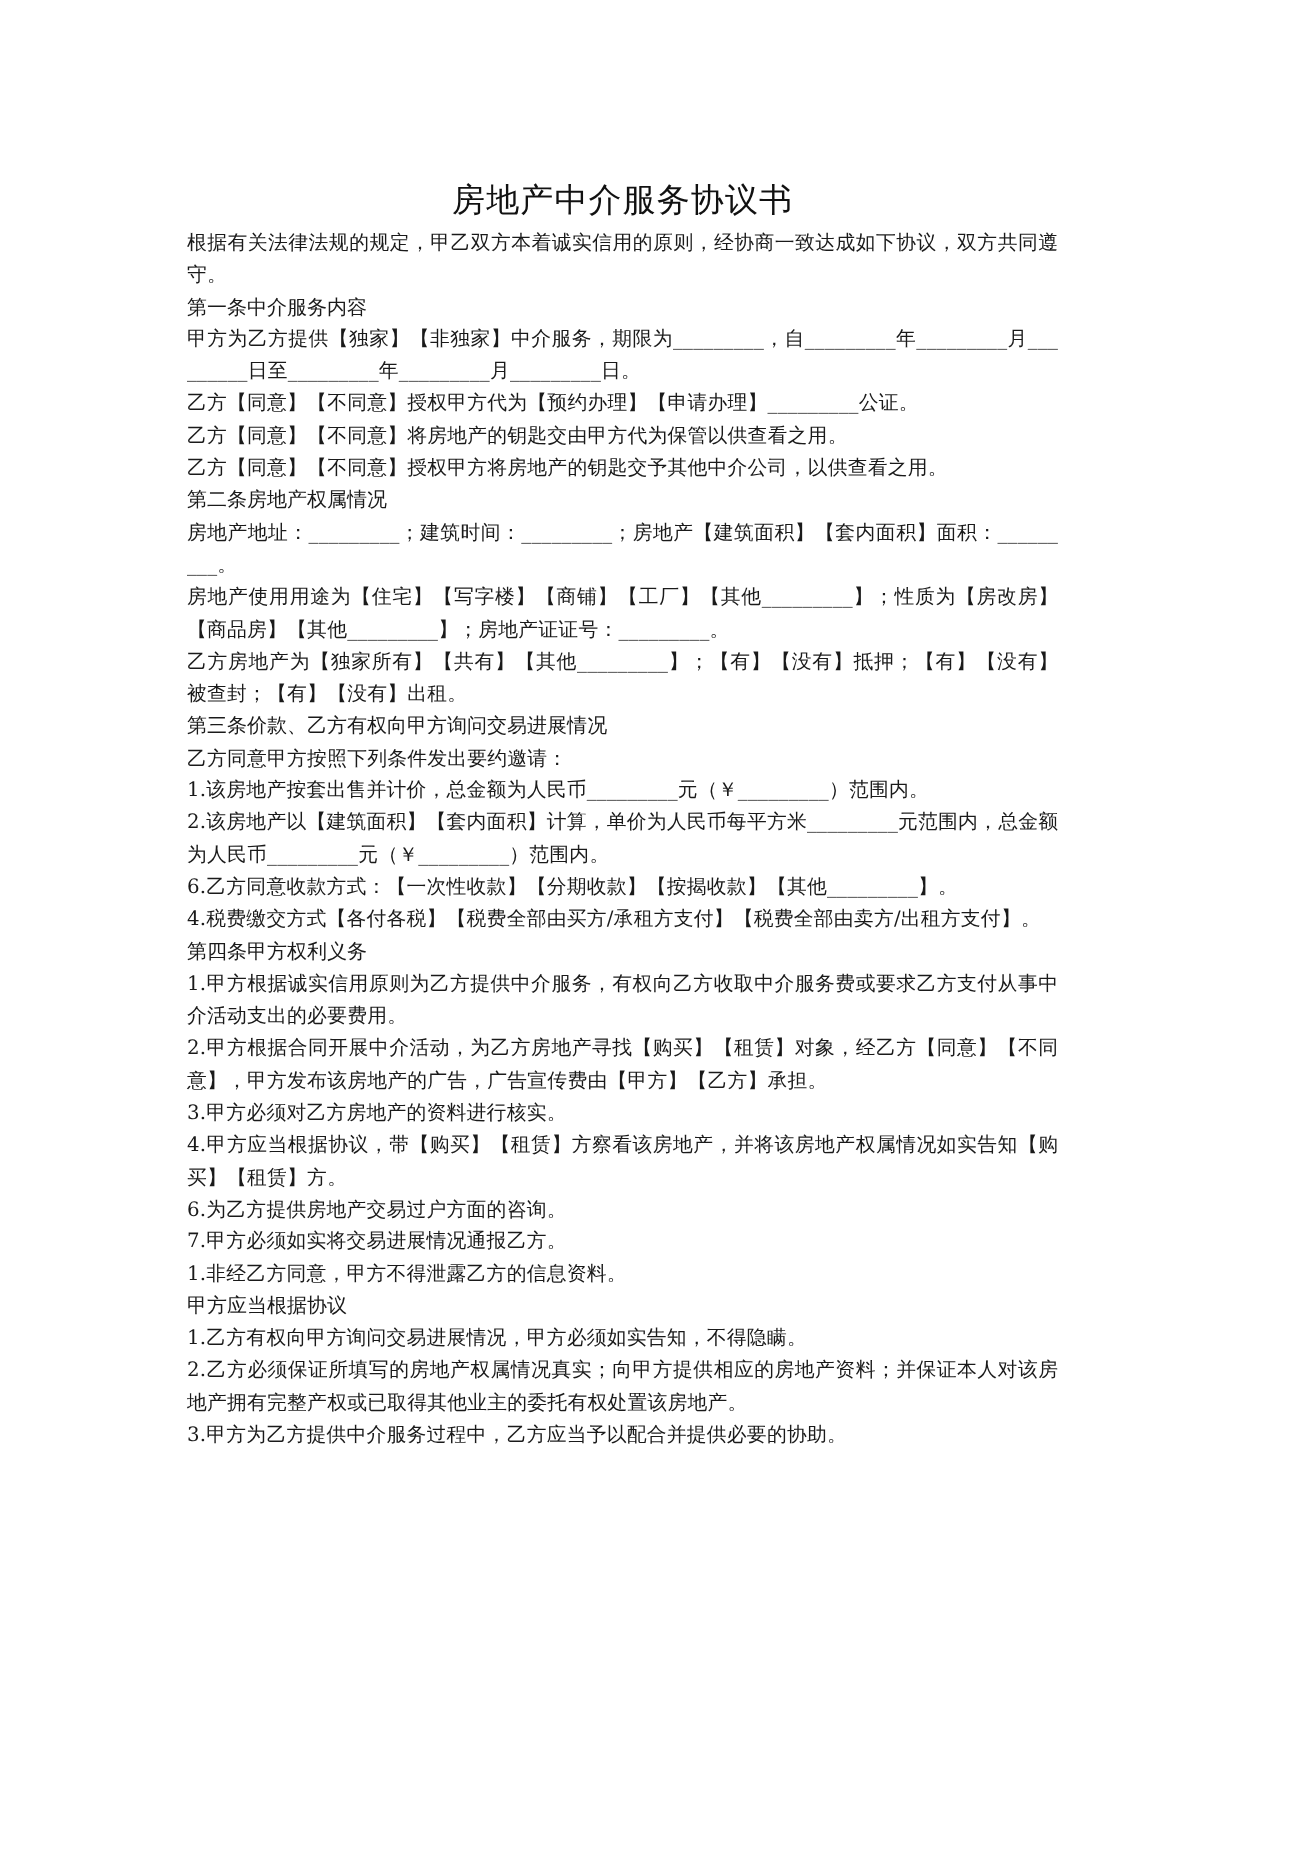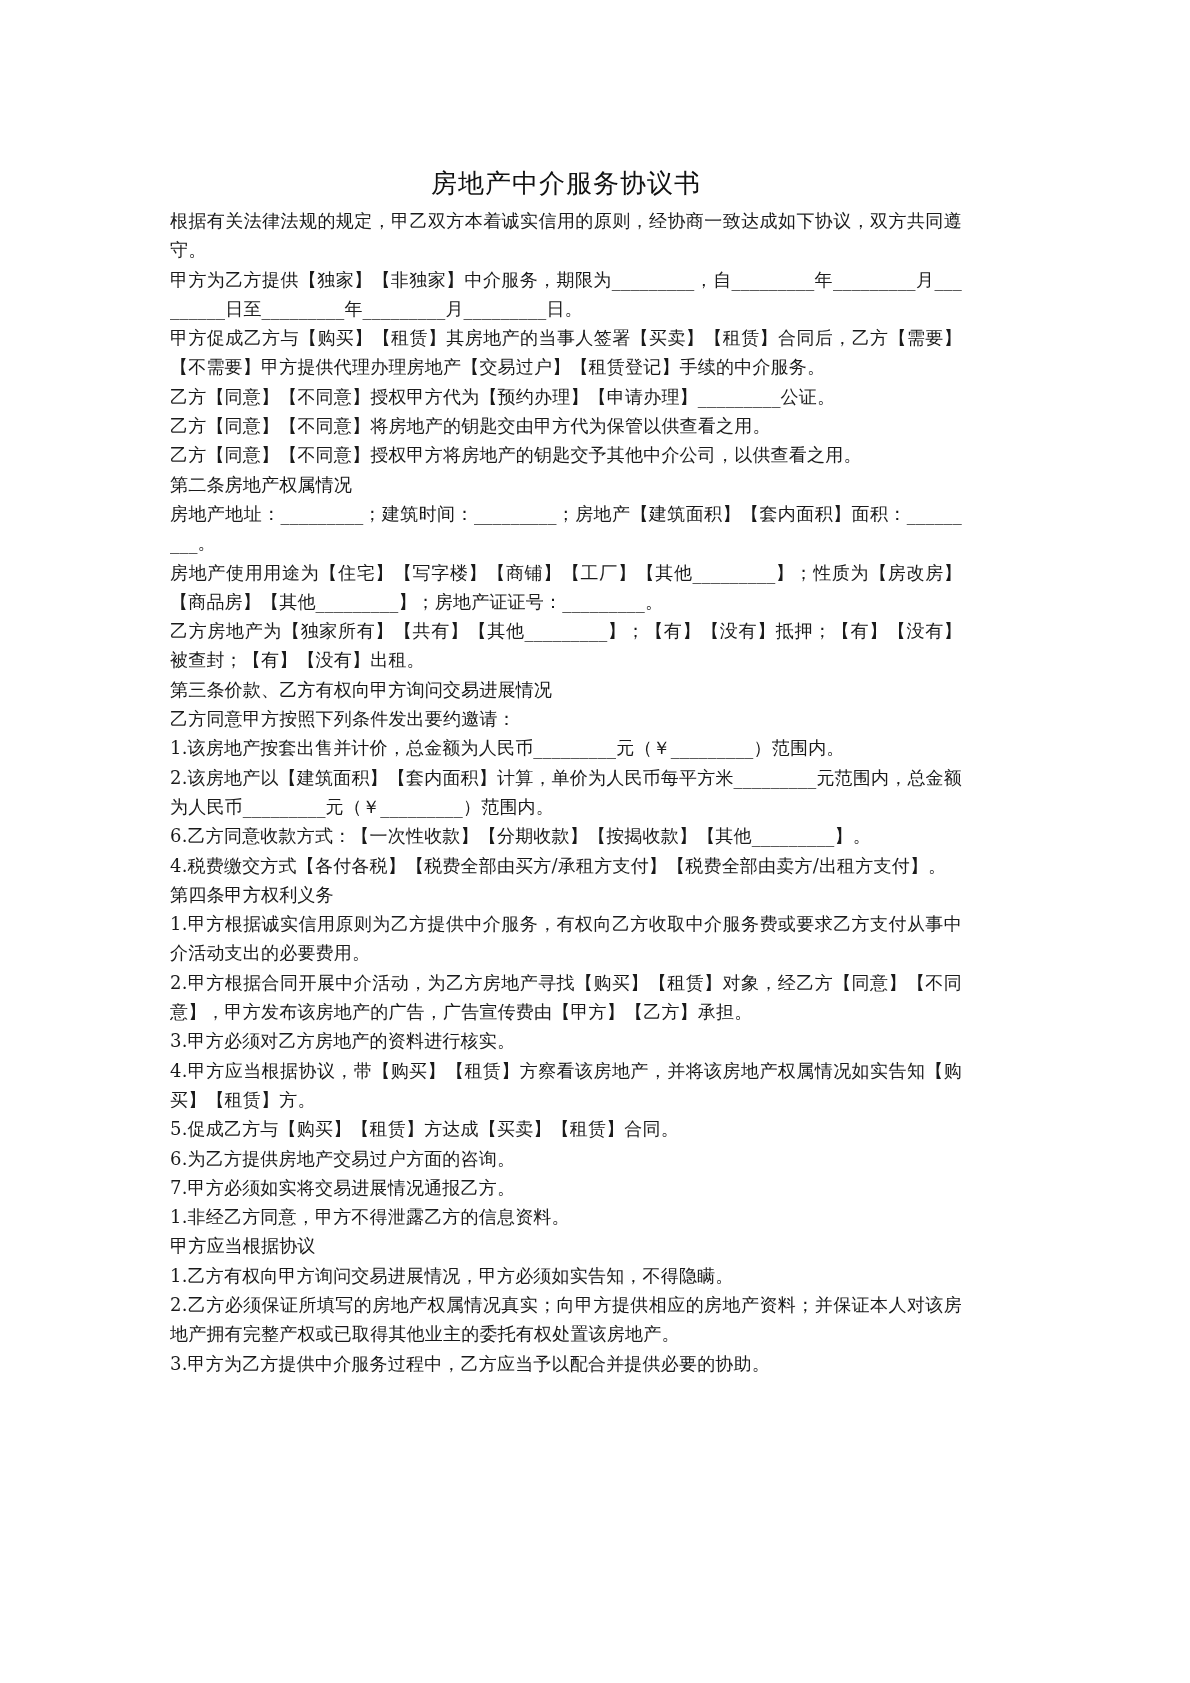--- a/index.html
+++ b/index.html
@@ -17,21 +17,21 @@
     }
     .page {
       position: absolute;
       left: 170px;
       top: 160px;
       width: 792px;
     }
     .title {
       text-align: center;
       font-family: "DejaVu Sans", "Liberation Sans", sans-serif;
-      font-size: 26px;
+      font-size: 30px;
       line-height: 46px;
       height: 46px;
       margin: 0 0 0 0;
       letter-spacing: 1px;
       color: #111111;
       font-weight: normal;
       padding-left: 0;
     }
     .body {
       margin-top: 0px;
@@ -51,41 +51,40 @@
       margin: 0;
     }
   </style>
 </head>
 <body>
 
 <div class="page">
   <h1 class="title">房地产中介服务协议书</h1>
   <div class="body">
     <p class="para">根据有关法律法规的规定，甲乙双方本着诚实信用的原则，经协商一致达成如下协议，双方共同遵守。</p>
+    <p class="heading">第一条中介服务内容</p>
     <p class="para">甲方为乙方提供【独家】【非独家】中介服务，期限为_________，自_________年_________月_________日至_________年_________月_________日。</p>
-    <p class="para">甲方促成乙方与【购买】【租赁】其房地产的当事人签署【买卖】【租赁】合同后，乙方【需要】【不需要】甲方提供代理办理房地产【交易过户】【租赁登记】手续的中介服务。</p>
     <p class="para">乙方【同意】【不同意】授权甲方代为【预约办理】【申请办理】_________公证。</p>
     <p class="para">乙方【同意】【不同意】将房地产的钥匙交由甲方代为保管以供查看之用。</p>
     <p class="para">乙方【同意】【不同意】授权甲方将房地产的钥匙交予其他中介公司，以供查看之用。</p>
     <p class="heading">第二条房地产权属情况</p>
     <p class="para">房地产地址：_________；建筑时间：_________；房地产【建筑面积】【套内面积】面积：_________。</p>
     <p class="para">房地产使用用途为【住宅】【写字楼】【商铺】【工厂】【其他_________】；性质为【房改房】【商品房】【其他_________】；房地产证证号：_________。</p>
     <p class="para">乙方房地产为【独家所有】【共有】【其他_________】；【有】【没有】抵押；【有】【没有】被查封；【有】【没有】出租。</p>
     <p class="heading">第三条价款、乙方有权向甲方询问交易进展情况</p>
     <p class="para">乙方同意甲方按照下列条件发出要约邀请：</p>
     <p class="para">1.该房地产按套出售并计价，总金额为人民币_________元（￥_________）范围内。</p>
     <p class="para">2.该房地产以【建筑面积】【套内面积】计算，单价为人民币每平方米_________元范围内，总金额为人民币_________元（￥_________）范围内。</p>
     <p class="para">6.乙方同意收款方式：【一次性收款】【分期收款】【按揭收款】【其他_________】。</p>
     <p class="para">4.税费缴交方式【各付各税】【税费全部由买方/承租方支付】【税费全部由卖方/出租方支付】。</p>
     <p class="heading">第四条甲方权利义务</p>
     <p class="para">1.甲方根据诚实信用原则为乙方提供中介服务，有权向乙方收取中介服务费或要求乙方支付从事中介活动支出的必要费用。</p>
     <p class="para">2.甲方根据合同开展中介活动，为乙方房地产寻找【购买】【租赁】对象，经乙方【同意】【不同意】，甲方发布该房地产的广告，广告宣传费由【甲方】【乙方】承担。</p>
     <p class="para">3.甲方必须对乙方房地产的资料进行核实。</p>
     <p class="para">4.甲方应当根据协议，带【购买】【租赁】方察看该房地产，并将该房地产权属情况如实告知【购买】【租赁】方。</p>
-    <p class="para">5.促成乙方与【购买】【租赁】方达成【买卖】【租赁】合同。</p>
     <p class="para">6.为乙方提供房地产交易过户方面的咨询。</p>
     <p class="para">7.甲方必须如实将交易进展情况通报乙方。</p>
     <p class="para">1.非经乙方同意，甲方不得泄露乙方的信息资料。</p>
     <p class="heading">甲方应当根据协议</p>
     <p class="para">1.乙方有权向甲方询问交易进展情况，甲方必须如实告知，不得隐瞒。</p>
     <p class="para">2.乙方必须保证所填写的房地产权属情况真实；向甲方提供相应的房地产资料；并保证本人对该房地产拥有完整产权或已取得其他业主的委托有权处置该房地产。</p>
     <p class="para">3.甲方为乙方提供中介服务过程中，乙方应当予以配合并提供必要的协助。</p>
   </div>
 </div>
 

